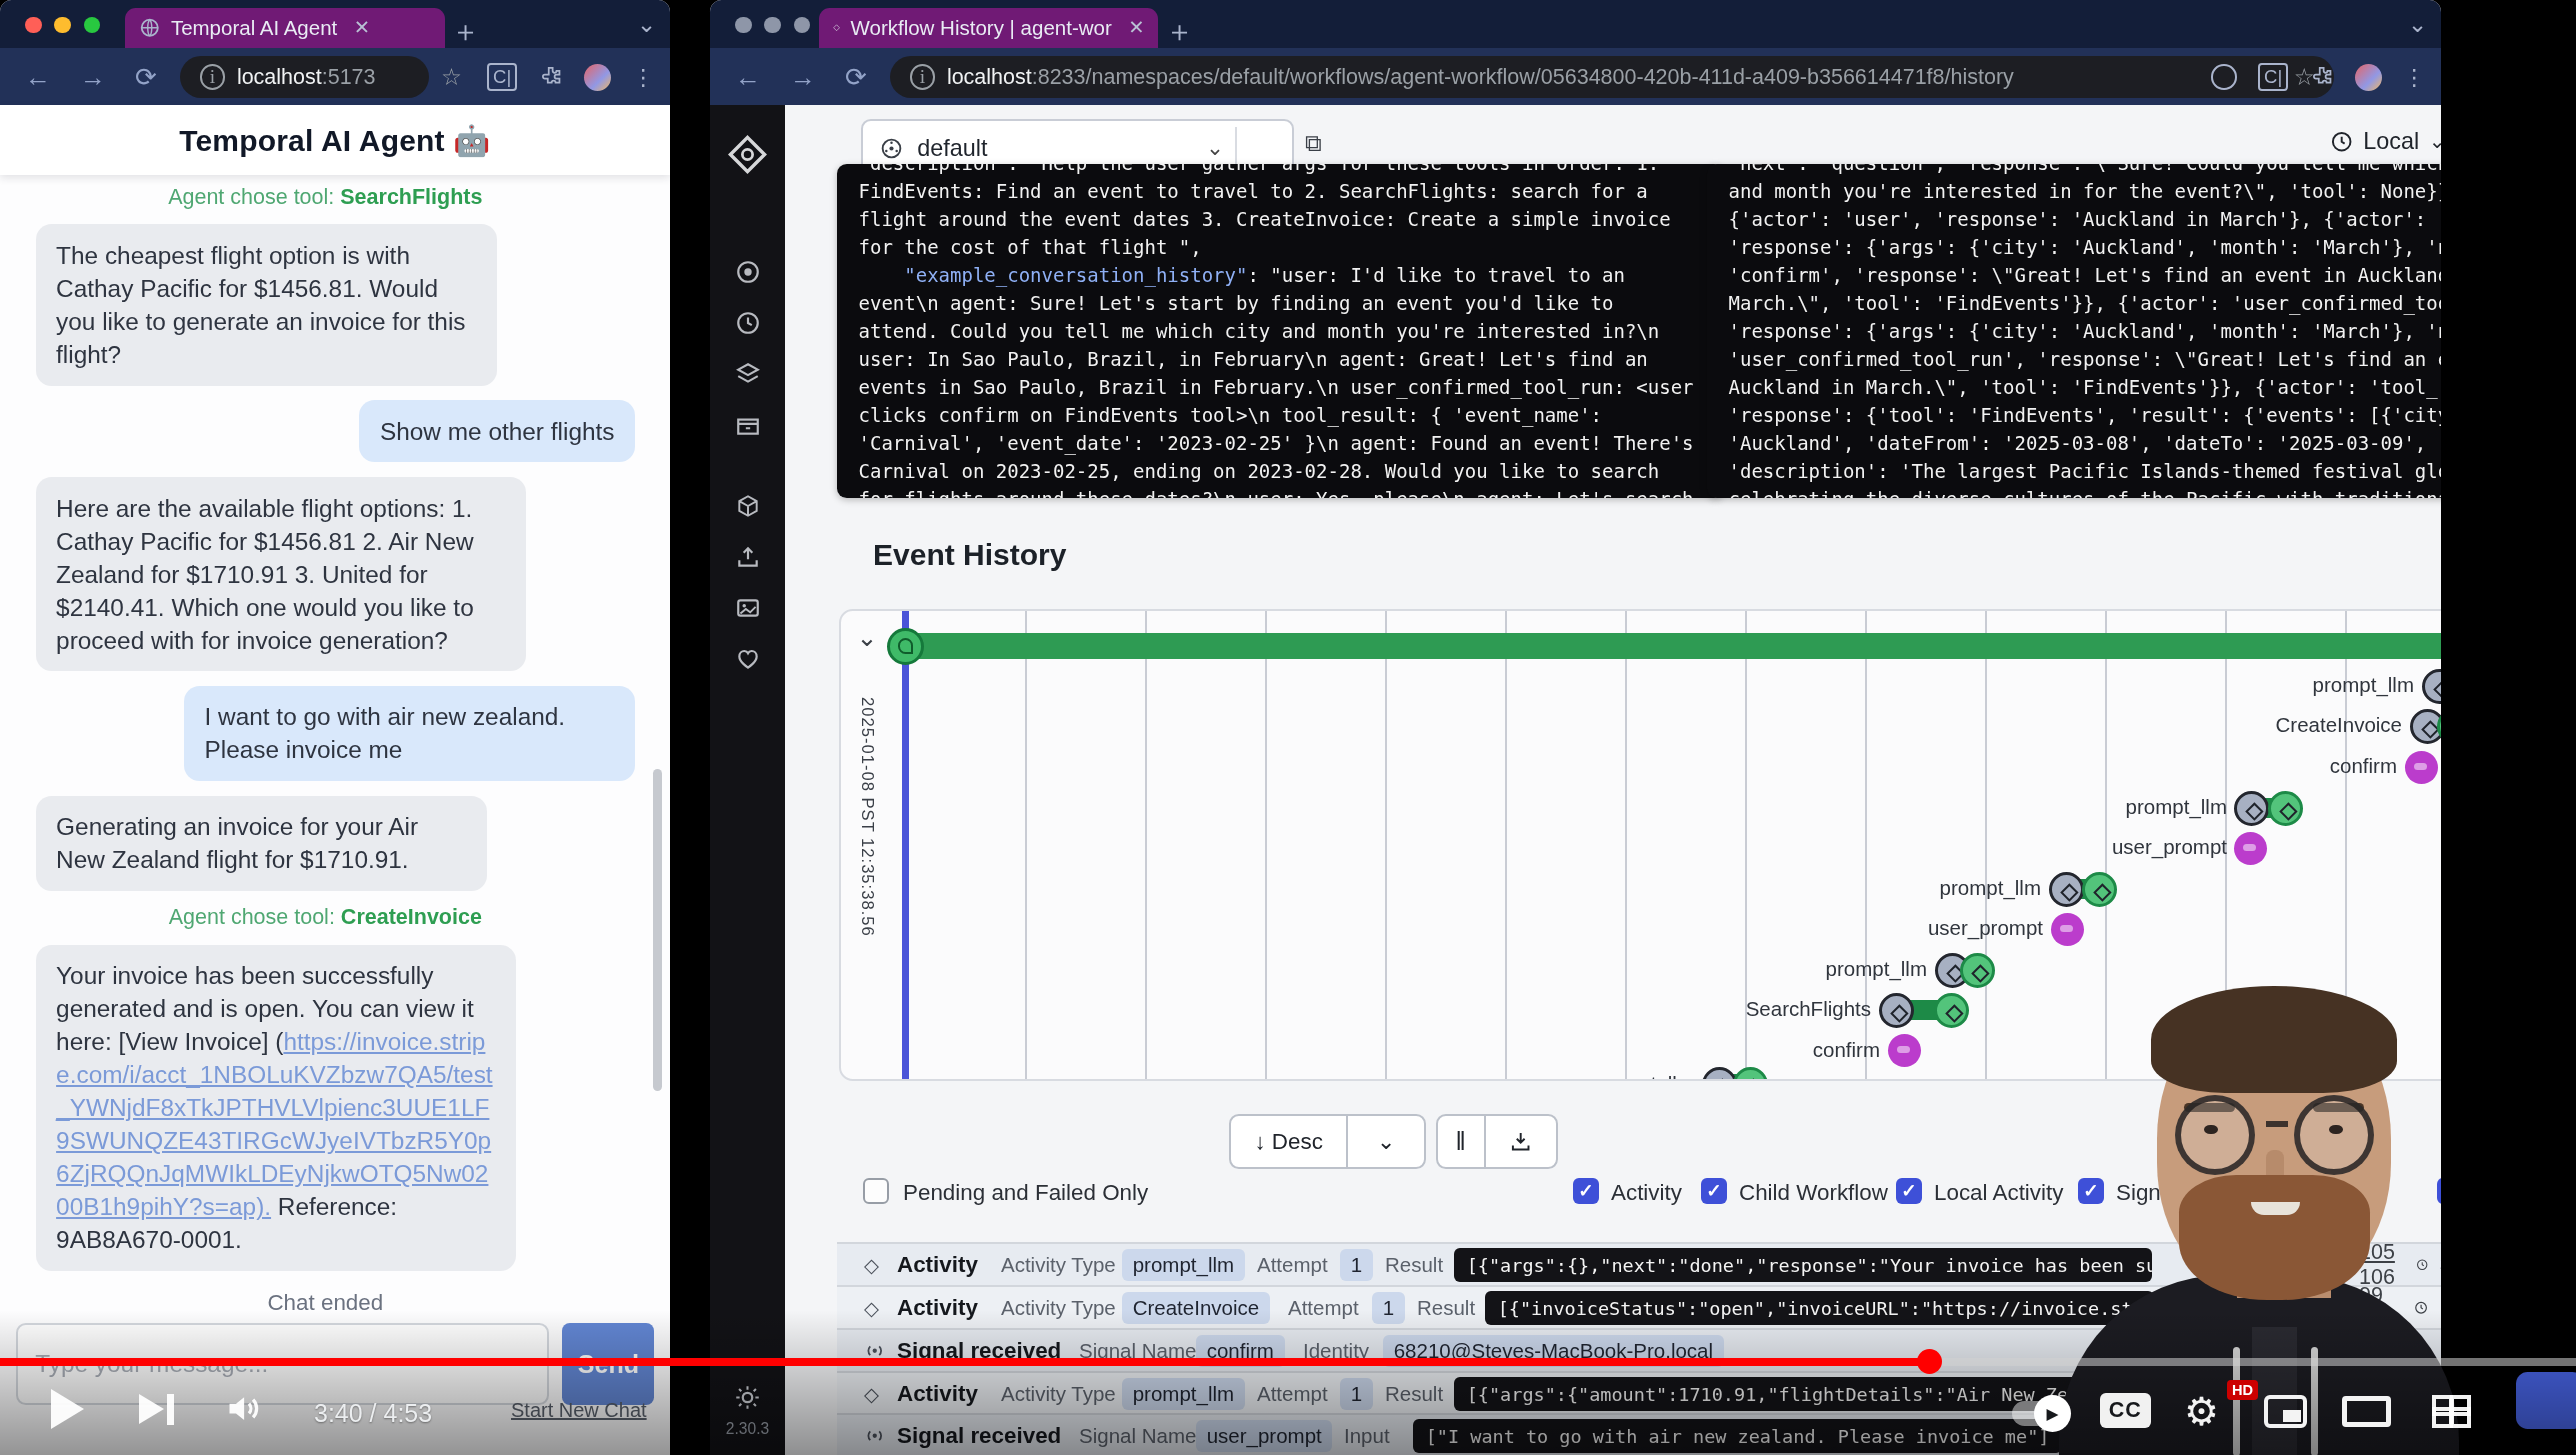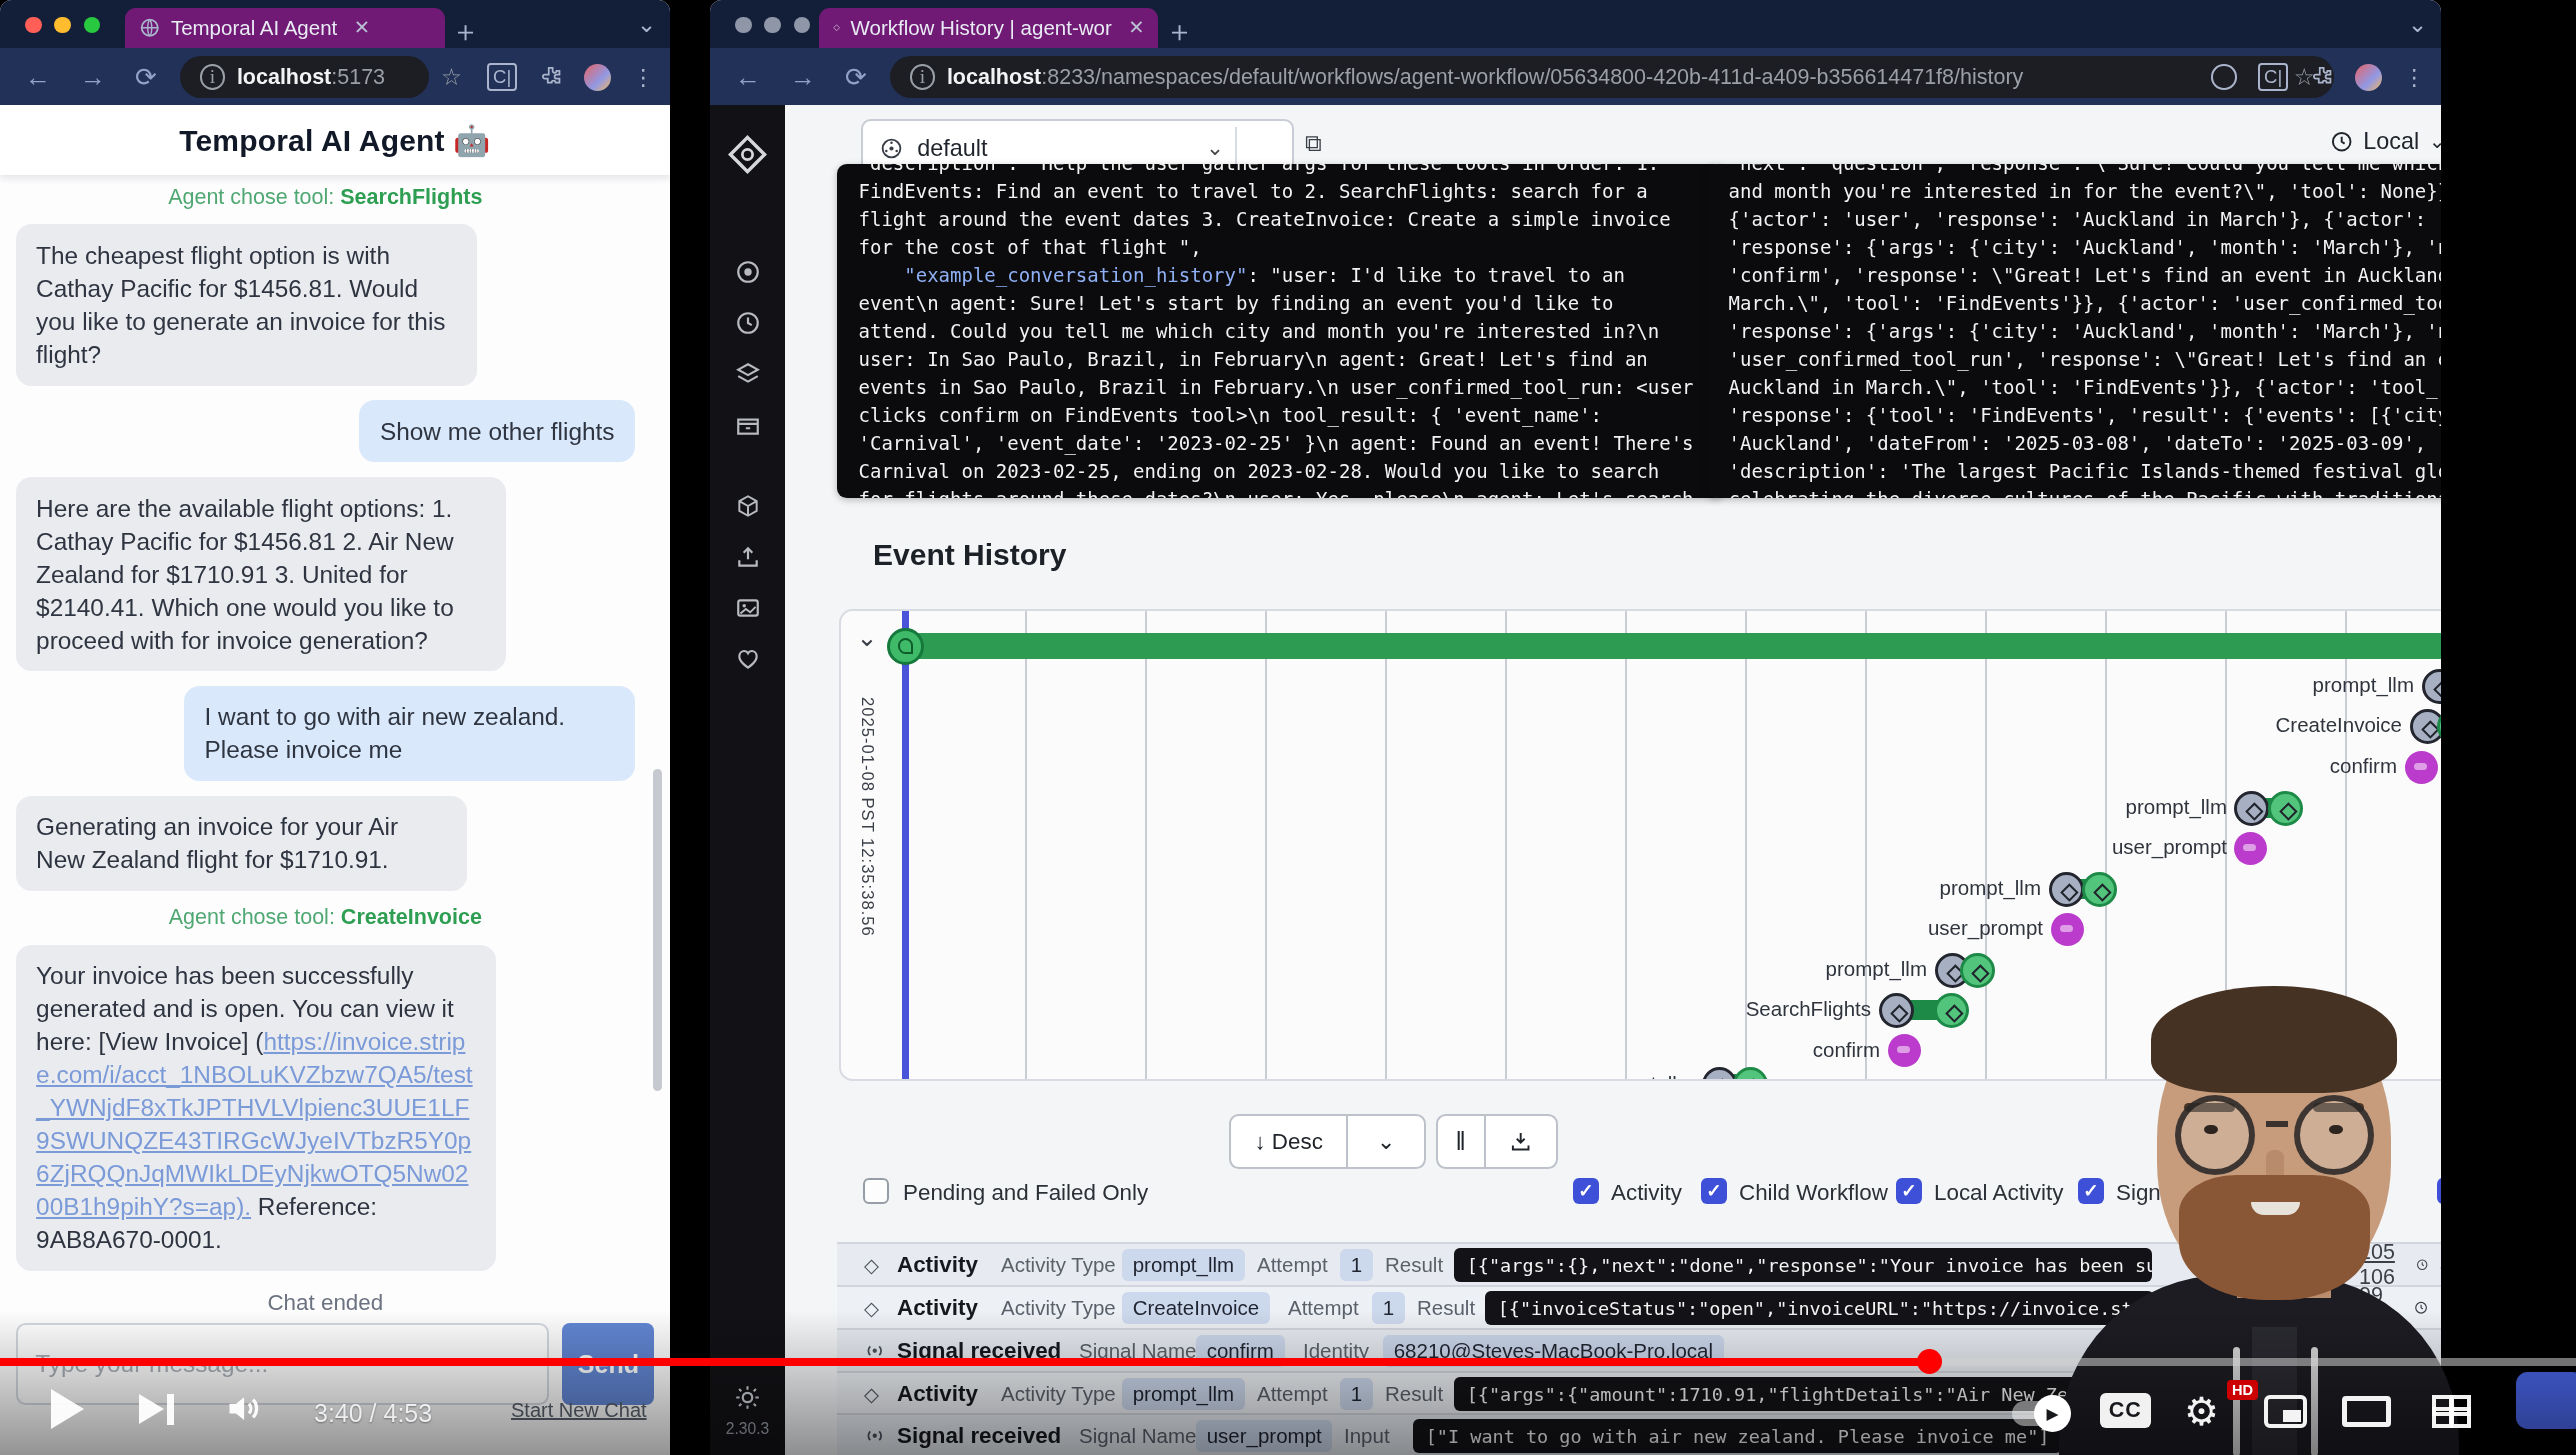--- a/index.html
+++ b/index.html
@@ -17,37 +17,37 @@
          display:flex; align-items:center; gap:10.7px; padding:0 13.7px; color:#e9ecf4; font-size:20.5px; white-space:nowrap; }
   .tab .close { color:#b9c1d4; font-size:19.5px; margin-left:5.9px; }
   .newtab { position:absolute; top:11.7px; color:#aab4cc; font-size:29px; font-weight:300; }
   .tabchev { position:absolute; top:9.8px; right:13.7px; color:#aab4cc; font-size:23.4px; }
   .urlbar { height:58px; background:#223158; position:relative; display:flex; align-items:center; }
   .navics { display:flex; gap:29px; margin-left:25px; color:#93a3c8; font-size:26px; }
   .urlpill { background:#1d1e23; border-radius:21.5px; height:42px; display:flex; align-items:center;
              color:#e8eaed; font-size:21.5px; padding:0 19.5px; gap:11.7px; margin-left:23.4px; }
   .urlpill .info { color:#9aa0a6; font-size:19.5px; border:2px solid #9aa0a6; border-radius:50%;
                    width:21.5px; height:21.5px; line-height:21.5px; text-align:center; font-family:"Liberation Serif",serif; }
-  .host { color:#f1f3f4; font-weight:bold; }
+  .host { color:#f1f3f4; font-weight:normal; }
   .rest { color:#9aa0a6; }
   .star { color:#9aa0a6; font-size:23.4px; }
   .chromeics { position:absolute; right:15.6px; display:flex; gap:21.5px; align-items:center; color:#aab4cc; font-size:22.4px; }
   .avatar { width:27px; height:27px; border-radius:50%; background:linear-gradient(135deg,#e66465,#9198e5 60%,#f4b860); }
 
   
   .chatpage { position:absolute; left:0; right:0; top:105px; bottom:0; background:#fdfdfe; }
   .chathdr { position:absolute; left:0; right:0; top:0; height:70px; background:#fff; z-index:3;
              box-shadow:0 2.9px 7.8px rgba(30,35,50,.12); display:flex; align-items:center; justify-content:center; }
   .chathdr h1 { font-size:30px; margin:0; color:#111827; letter-spacing:0.2px; }
   .msgs { position:absolute; left:15.6px; right:35px; top:70px; bottom:146px; overflow:hidden;
           display:flex; flex-direction:column; gap:14.6px; padding-top:9.8px; z-index:1; }
   .toolline { text-align:center; font-size:21.5px; color:#4fa772; }
   .toolline b { color:#2e9e52; }
   .bubble { max-width:444px; border-radius:15.6px; padding:14.6px 20.5px; font-size:24.4px; line-height:33px; color:#2e3440; }
-  .b-agent { align-self:flex-start; background:#e9ebef; }
+  .b-agent { align-self:flex-start; background:#e9ebef;margin-left:20px; }
   .b-user  { align-self:flex-end;   background:#d9e8fb; }
   .invoice-link { color:#7b9ad8; text-decoration:underline; word-break:break-all; }
   .chatended { text-align:center; color:#6b7280; font-size:22.4px; margin-top:3.9px; }
   .inputrow { position:absolute; left:15.6px; right:15.6px; bottom:51px; height:82px; display:flex; gap:13.7px; z-index:2; }
   .msginput { flex:1; border:2px solid #d4d8de; border-radius:9.8px; font-size:24.4px; padding:0 17.6px;
               color:#333; background:#fff; outline:none; font-family:"Liberation Sans",sans-serif; }
   .msginput::placeholder { color:#a8adb6; }
   .sendbtn { width:92px; background:#6286d3; color:#fff; border:none; border-radius:7.8px;
              font-size:25px; font-weight:bold; font-family:"Liberation Sans",sans-serif; }
   .chatscroll { position:absolute; right:7.8px; top:664px; width:8.8px; height:322px; background:#c6c9cf; border-radius:4.9px; z-index:2; }

